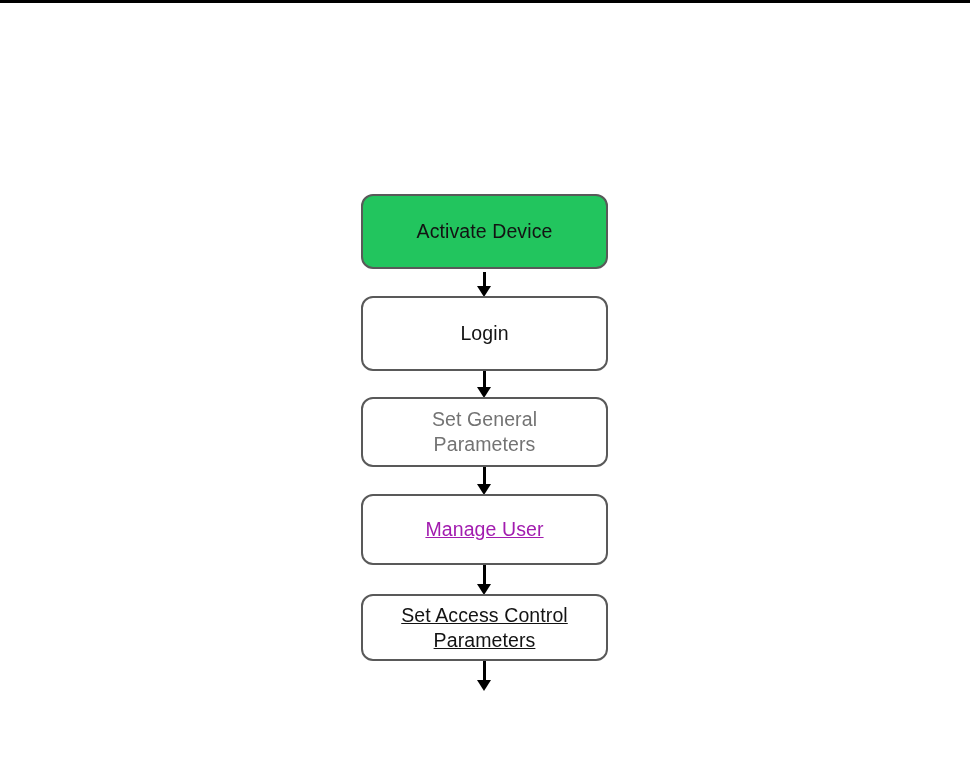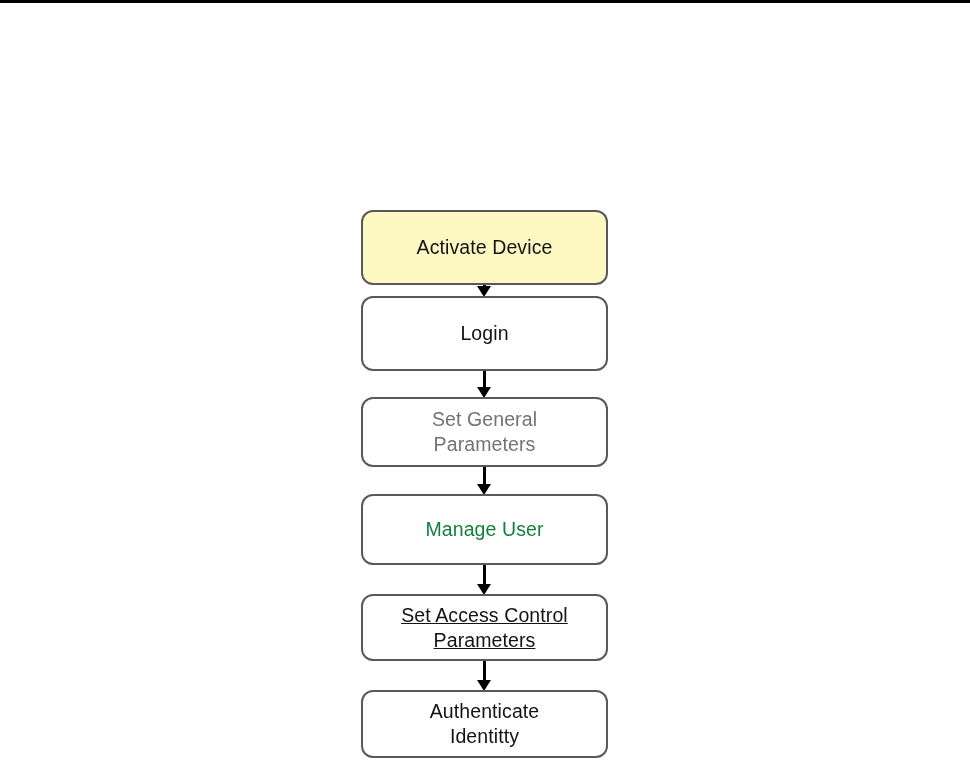--- a/index.html
+++ b/index.html
@@ -80,36 +80,32 @@
       <div class="edge" style="left: 483px; top: 272px; height: 16px;"></div>
       <div class="edge-head" style="left: 477px; top: 286px;"></div>
       <div class="edge" style="left: 483px; top: 371px; height: 18px;"></div>
       <div class="edge-head" style="left: 477px; top: 387px;"></div>
       <div class="edge" style="left: 483px; top: 467px; height: 19px;"></div>
       <div class="edge-head" style="left: 477px; top: 484px;"></div>
       <div class="edge" style="left: 483px; top: 565px; height: 21px;"></div>
       <div class="edge-head" style="left: 477px; top: 584px;"></div>
       <div class="edge" style="left: 483px; top: 661px; height: 21px;"></div>
       <div class="edge-head" style="left: 477px; top: 680px;"></div>
-      <div class="node" style="left: 361px; top: 210px; width: 247px; height: 75px; border-color: rgb(89, 89, 89); background: #fef9c3; text-align: right;">
+      <div class="node" style="left: 361px; top: 194px; width: 247px; height: 75px; border-color: rgb(89, 89, 89); background: #22c55e; text-align: right;">
         <span class="node-label" style="color: rgb(19, 19, 19);">Activate Device</span>
       </div>
       <div class="node" style="left: 361px; top: 296px; width: 247px; height: 75px; border-color: rgb(89, 89, 89); background: rgb(255, 255, 255);">
         <span class="node-label" style="color: rgb(19, 19, 19);">Login</span>
       </div>
       <div class="node" style="left: 361px; top: 397px; width: 247px; height: 70px; border-color: rgb(89, 89, 89); background: rgb(255, 255, 255);">
         <span class="node-label" style="color: #737373;">Set General
 Parameters</span>
       </div>
       <div class="node" style="left: 361px; top: 494px; width: 247px; height: 71px; border-color: rgb(89, 89, 89); background: rgb(255, 255, 255);">
-        <span class="node-label" style="color: #15803d;">Manage User</span>
+        <span class="node-label" style="color: #a21caf; text-decoration: underline;">Manage User</span>
       </div>
       <div class="node" style="left: 361px; top: 594px; width: 247px; height: 67px; border-color: rgb(89, 89, 89); background: rgb(255, 255, 255);">
         <span class="node-label" style="color: rgb(19, 19, 19); text-decoration: underline;">Set Access Control
 Parameters</span>
-      </div>
-      <div class="node" style="left: 361px; top: 690px; width: 247px; height: 68px; border-color: rgb(89, 89, 89); background: rgb(255, 255, 255);">
-        <span class="node-label" style="color: rgb(19, 19, 19);">Authenticate
-Identitty</span>
       </div>
     </div>
 
 </div>
 
 </body></html>

